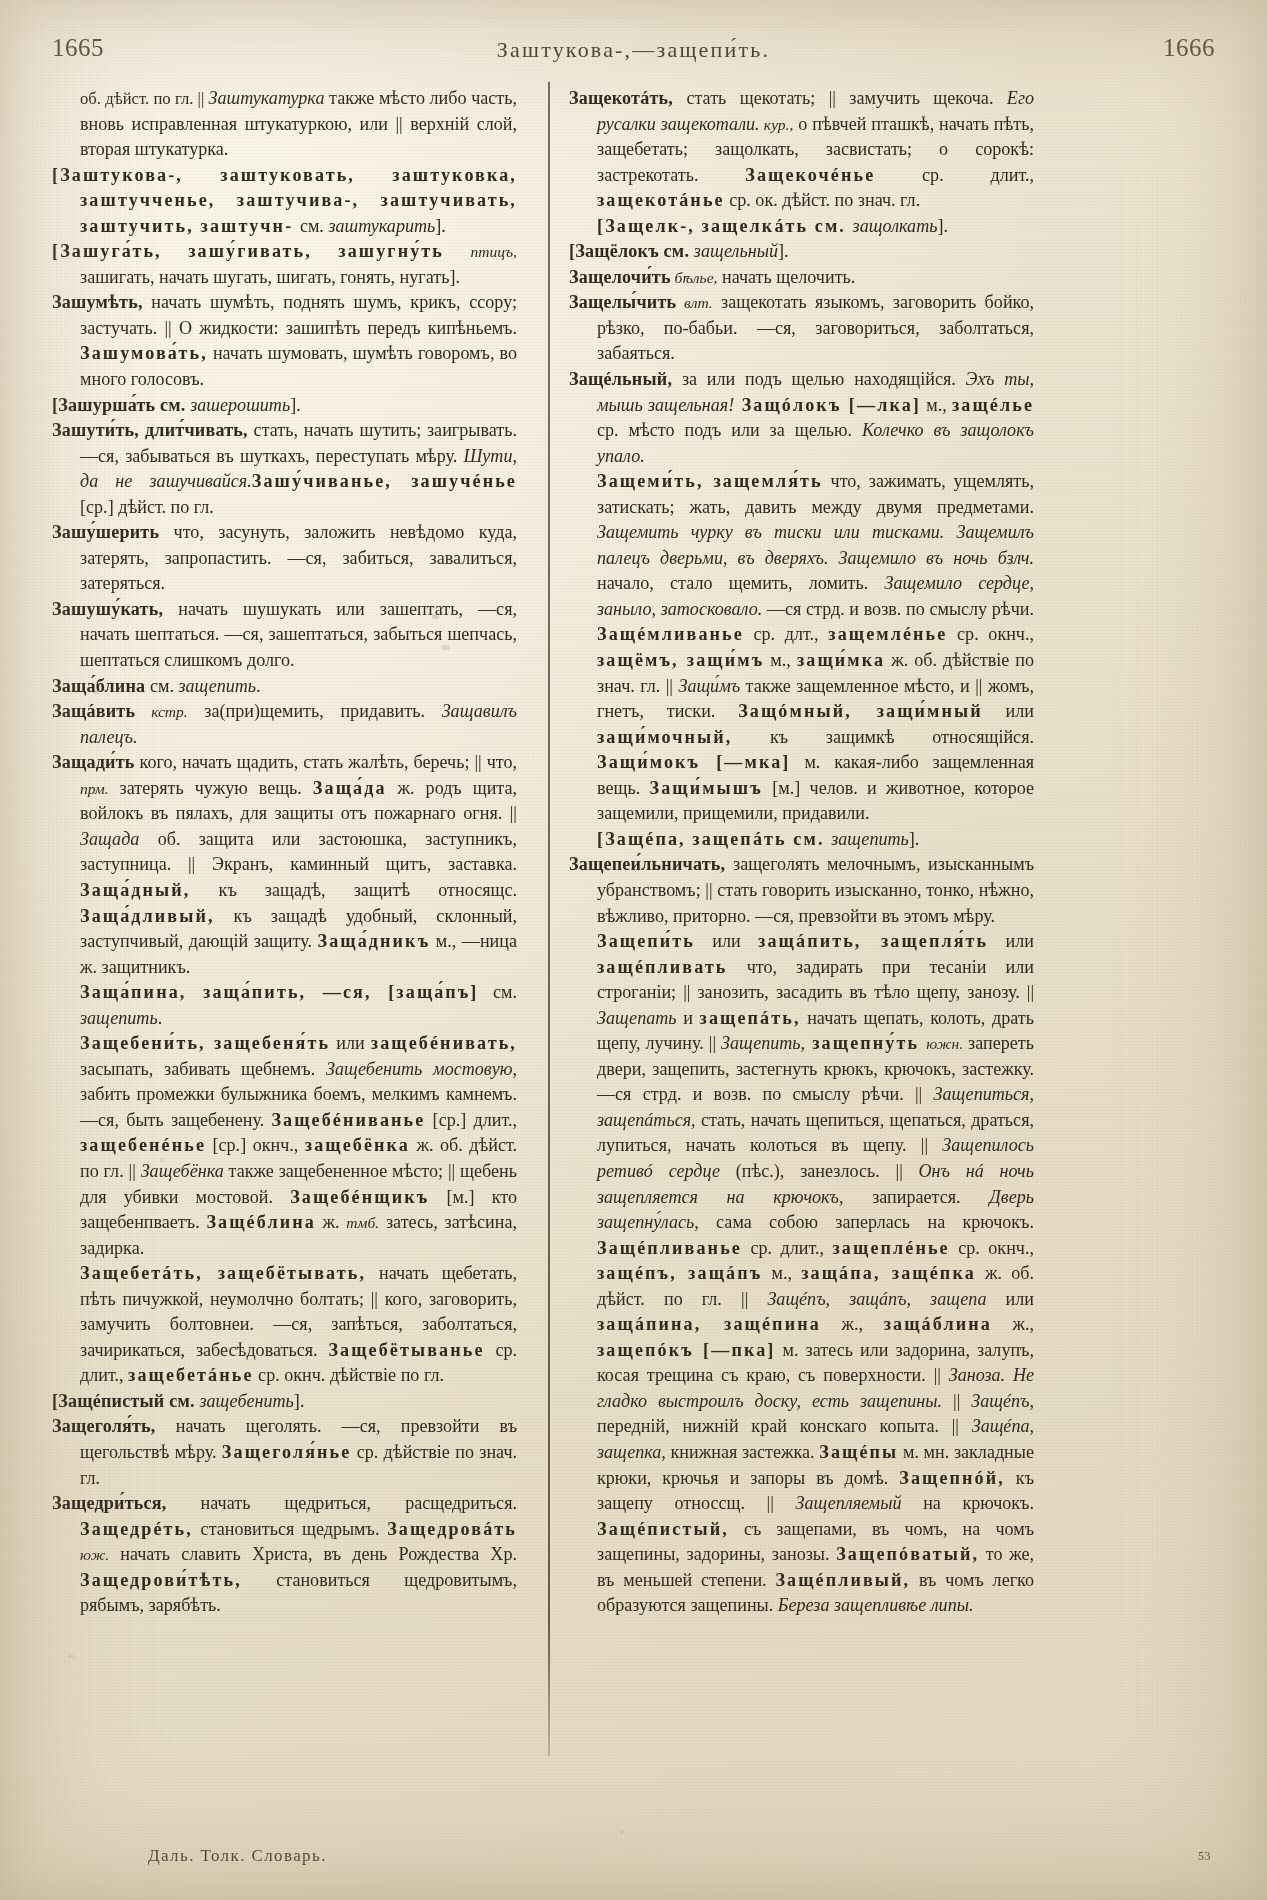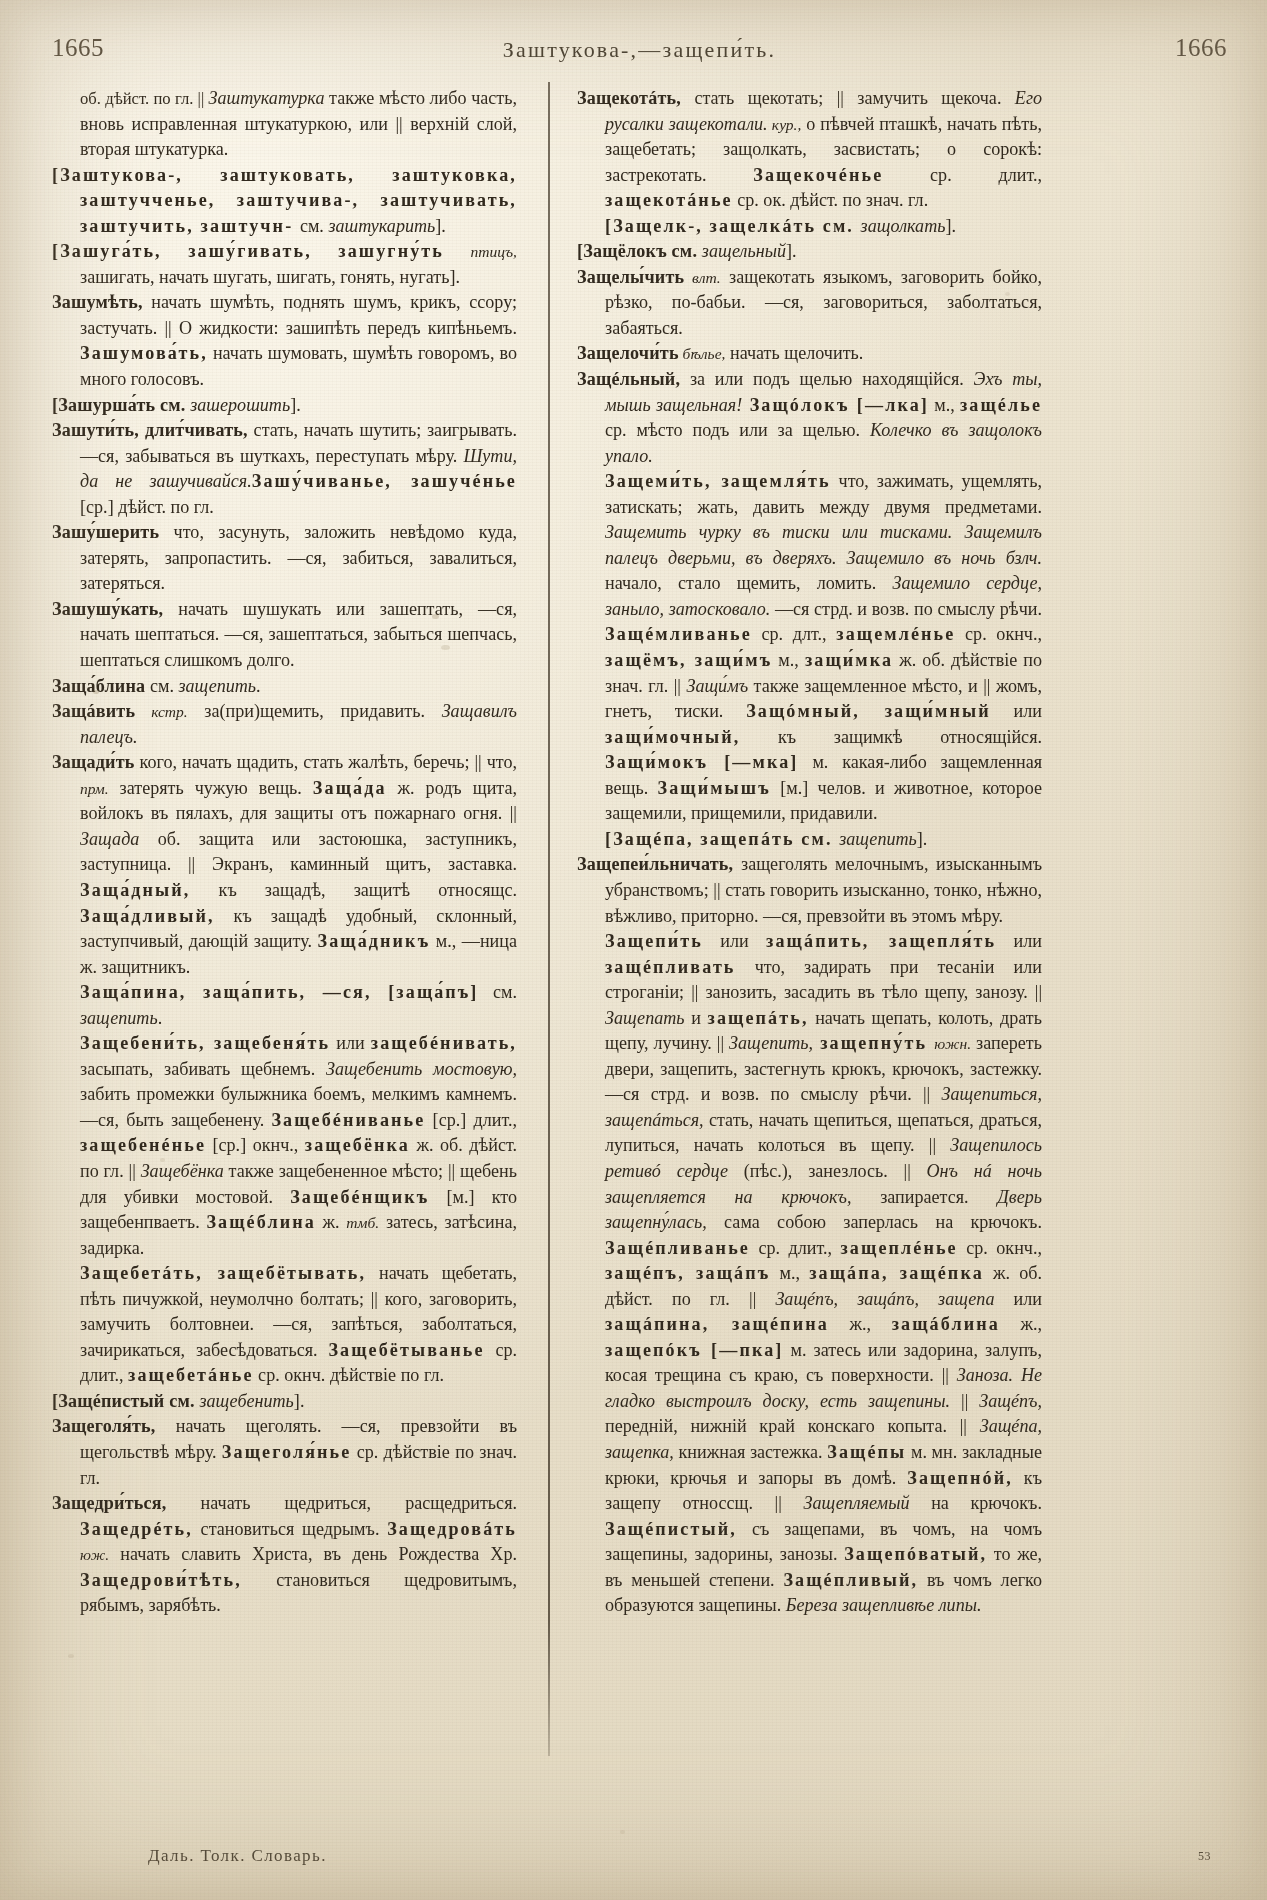--- a/index.html
+++ b/index.html
@@ -41,21 +41,21 @@
     pointer-events: none;
     box-shadow: inset 0 0 120px 30px rgba(160,140,105,0.28),
                 inset 0 0 40px 6px rgba(150,130,95,0.18);
   }
 
   
   .running-head {
     position: absolute;
     top: 34px;
     left: 52px;
-    right: 40px;
+    right: 52px;
     height: 34px;
     color: #4a4235;
   }
   .folio {
     position: absolute;
     top: 0;
     font-size: 25px;
     letter-spacing: 0.5px;
     font-family: "Liberation Serif", serif;
     color: #584e3e;
@@ -75,21 +75,21 @@
   }
 
   
   .columns {
     position: absolute;
     top: 86px;
     left: 52px;
     right: 46px;
     bottom: 56px;
     display: flex;
-    gap: 8px;
+    gap: 0;
   }
   .col {
     position: relative;
     width: 465px;
     font-size: 18.1px;
     line-height: 25.55px;
     text-align: justify;
     color: #31291e;
     hyphens: manual;
   }
@@ -206,23 +206,23 @@
     </div>
 
     <div class="col col-right">
 
       <p class="entry"><span class="hd">Защекотáть,</span><span> стать щекотать; || замучить щекоча. </span><span class="it">Его русалки защекотали.</span><span class="sm"> кур.,</span><span> о пѣвчей пташкѣ, начать пѣть, защебетать; защолкать, засвистать; о сорокѣ: застрекотать. </span><span class="hd-sp">Защекочéнье</span><span> ср. длит., </span><span class="hd-sp">защекотáнье</span><span> ср. ок. дѣйст. по знач. гл.</span></p>
 
       <p class="entry"><span class="hd-sp">[Защелк-, защелкáть см. </span><span class="it">защолкать</span><span>].</span></p>
 
       <p class="entry"><span class="hd">[Защёлокъ см. </span><span class="it">защельный</span><span>].</span></p>
 
+      <p class="entry"><span class="hd">Защелочи́ть</span><span class="sm"> бѣльe,</span><span> начать щелочить.</span></p>
+
       <p class="entry"><span class="hd">Защелы́чить</span><span class="sm"> влт.</span><span> защекотать языкомъ, заговорить бойко, рѣзко, по-бабьи. —ся, заговориться, заболтаться, забаяться.</span></p>
-
-      <p class="entry"><span class="hd">Защелочи́ть</span><span class="sm"> бѣльe,</span><span> начать щелочить.</span></p>
 
       <p class="entry"><span class="hd">Защéльный,</span><span> за или подъ щелью находящiйся. </span><span class="it">Эхъ ты, мышь защельная!</span><span class="hd-sp"> Защóлокъ [—лка]</span><span> м., </span><span class="hd-sp">защéлье</span><span> ср. мѣсто подъ или за щелью. </span><span class="it">Колечко въ защолокъ упало.</span></p>
 
       <p class="entry"><span class="hd-sp">Защеми́ть, защемля́ть</span><span> что, зажимать, ущемлять, затискать; жать, давить между двумя предметами. </span><span class="it">Защемить чурку въ тиски или тисками. Защемилъ палецъ дверьми, въ дверяхъ. Защемило въ ночь бзлч.</span><span> начало, стало щемить, ломить. </span><span class="it">Защемило сердце, заныло, затосковало.</span><span> —ся стрд. и возв. по смыслу рѣчи. </span><span class="hd-sp">Защéмливанье</span><span> ср. длт., </span><span class="hd-sp">защемлéнье</span><span> ср. окнч., </span><span class="hd-sp">защёмъ, защи́мъ</span><span> м., </span><span class="hd-sp">защи́мка</span><span> ж. об. дѣйствiе по знач. гл. || </span><span class="it">Защи́мъ</span><span> также защемленное мѣсто, и || жомъ, гнетъ, тиски. </span><span class="hd-sp">Защóмный, защи́мный</span><span> или </span><span class="hd-sp">защи́мочный,</span><span> къ защимкѣ относящiйся. </span><span class="hd-sp">Защи́мокъ [—мка]</span><span> м. какая-либо защемленная вещь. </span><span class="hd-sp">Защи́мышъ</span><span> [м.] челов. и животное, которое защемили, прищемили, придавили.</span></p>
 
 
       <p class="entry"><span class="hd-sp">[Защéпа, защепáть см. </span><span class="it">защепить</span><span>].</span></p>
 
       <p class="entry"><span class="hd">Защепеи́льничать,</span><span> защеголять мелочнымъ, изысканнымъ убранствомъ; || стать говорить изысканно, тонко, нѣжно, вѣжливо, приторно. —ся, превзойти въ этомъ мѣру.</span></p>
 

